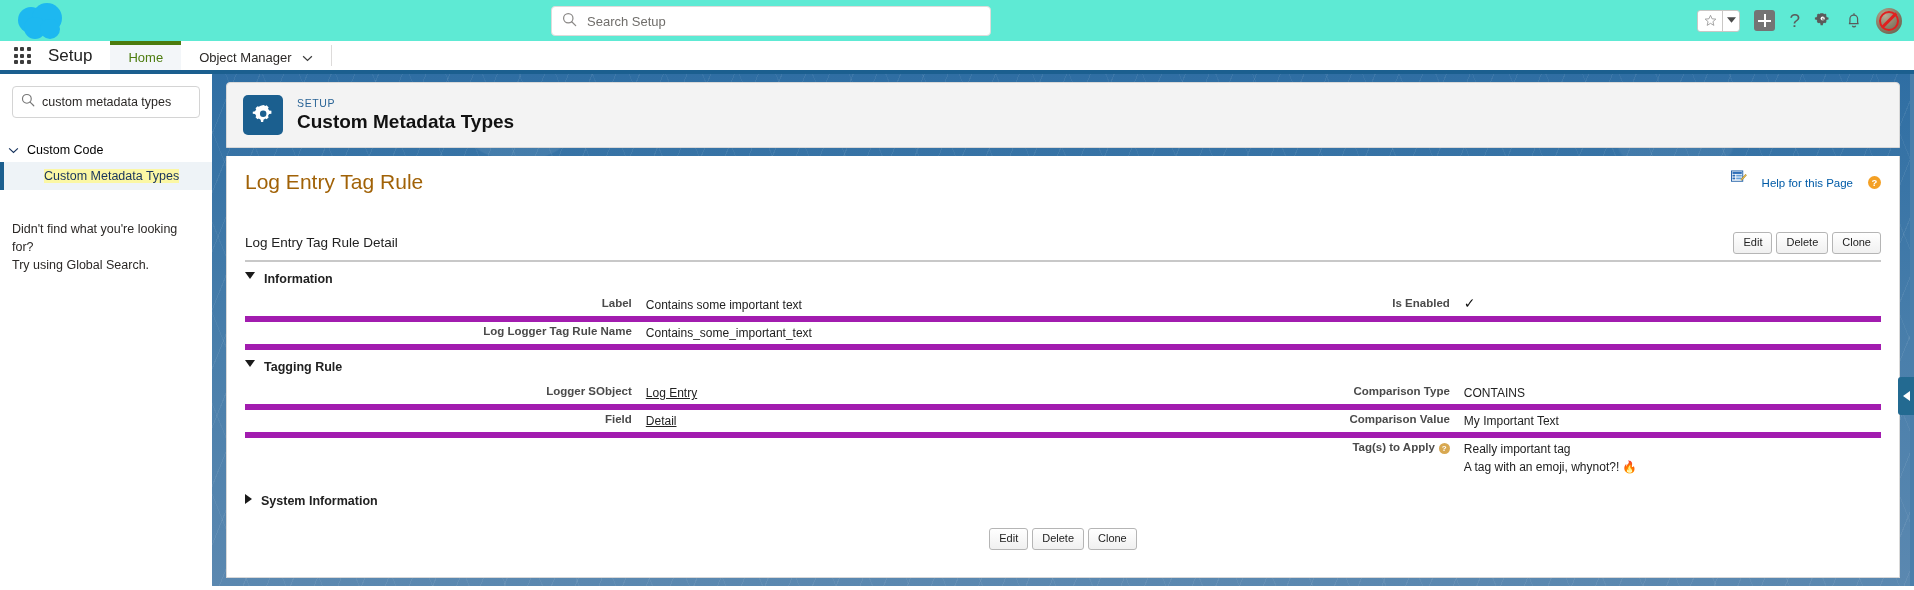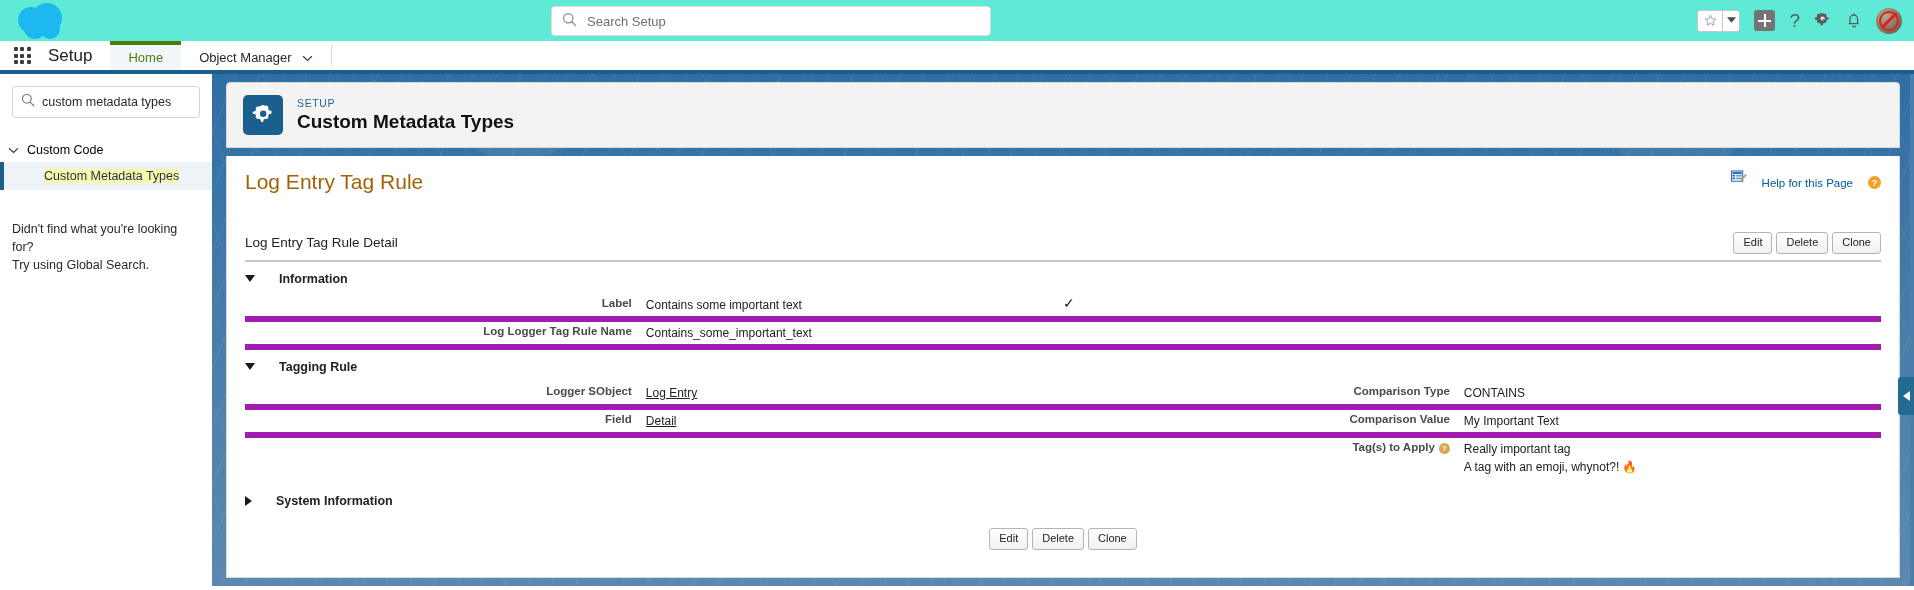--- a/index.html
+++ b/index.html
@@ -313,21 +313,21 @@
     padding: 2px 9px;
     background: linear-gradient(180deg,#fff 0%,#f0f0f0 100%);
     border: 1px solid #b5b5b5;
     border-radius: 3px;
     color: #222; cursor: pointer;
     font-family: "Liberation Sans", sans-serif;
     line-height: 1.45;
   }
 
   .sec-toggle {
-    display: flex; align-items: center; gap: 24px;
+    display: flex; gap: 9px;
     margin-top: 10px; cursor: pointer;
   }
   .sec-toggle-label { font-size: 12.5px; color: #222; font-weight: bold; }
   .tri-down {
     width: 0; height: 0;
     border-left: 5px solid transparent; border-right: 5px solid transparent;
     border-top: 7px solid #1a1a1a;
   }
   .tri-right {
     width: 0; height: 0;
@@ -575,20 +575,21 @@
           <span class="tri-down"></span>
           <span class="sec-toggle-label">Information</span>
         </div>
         <div class="field-grid">
           <div class="field-row">
             <div class="fcol">
               <div class="flabel">Label</div>
               <div class="fvalue">Contains some important text</div>
             </div>
             <div class="fcol">
+              <div class="flabel">Is Enabled</div>
               <div class="fvalue check-mark">✓</div>
             </div>
           </div>
           <div class="field-row">
             <div class="fcol">
               <div class="flabel">Log Logger Tag Rule Name</div>
               <div class="fvalue">Contains_some_important_text</div>
             </div>
             <div class="fcol">
               <div class="flabel"></div>

